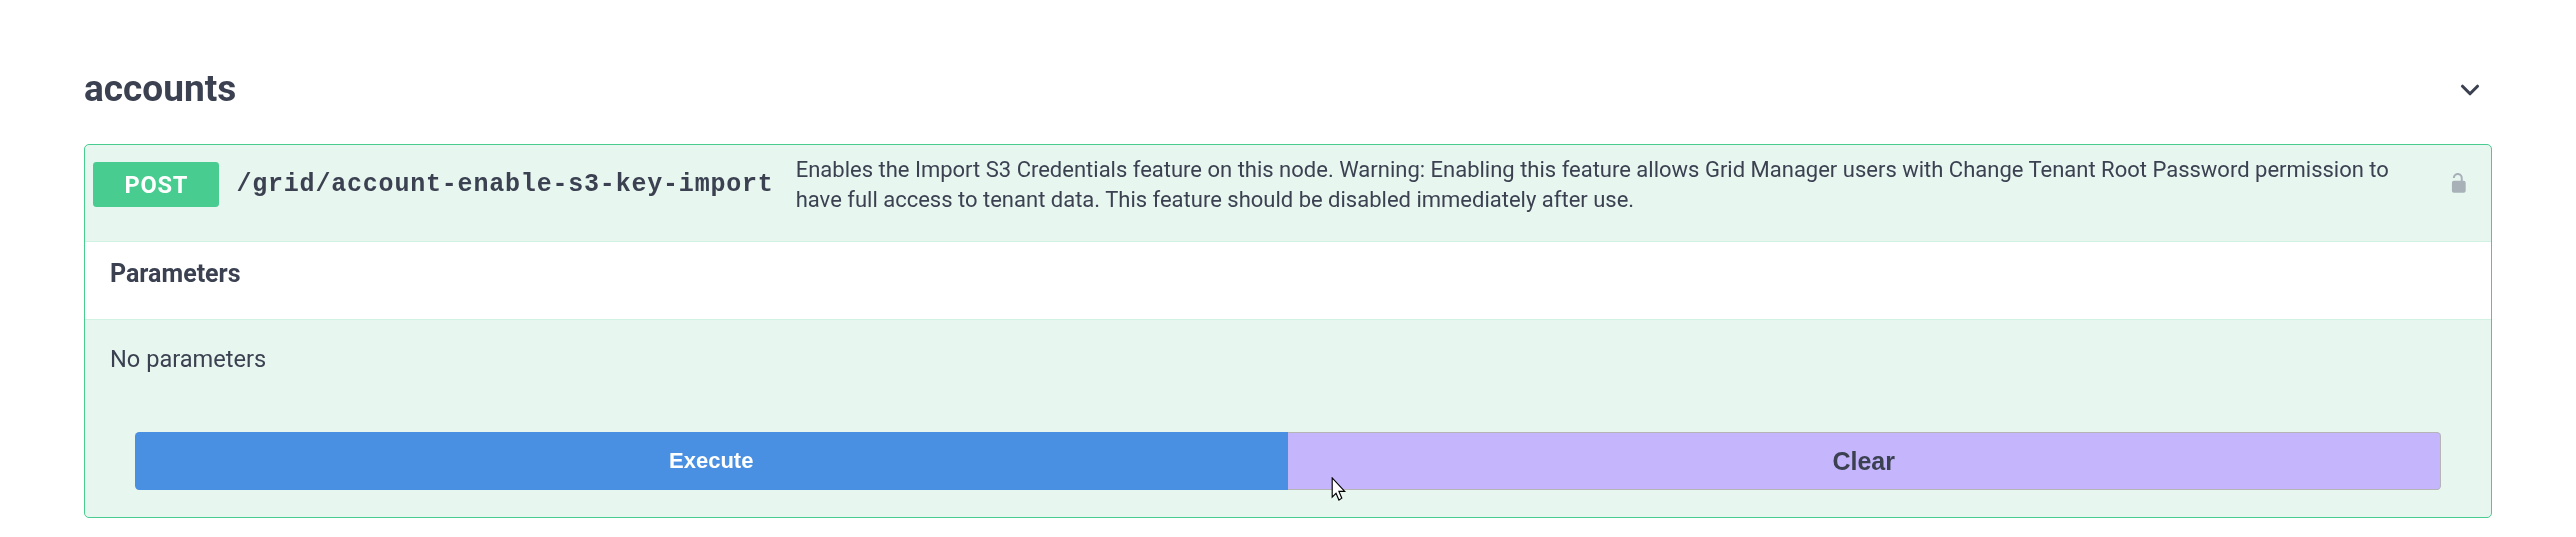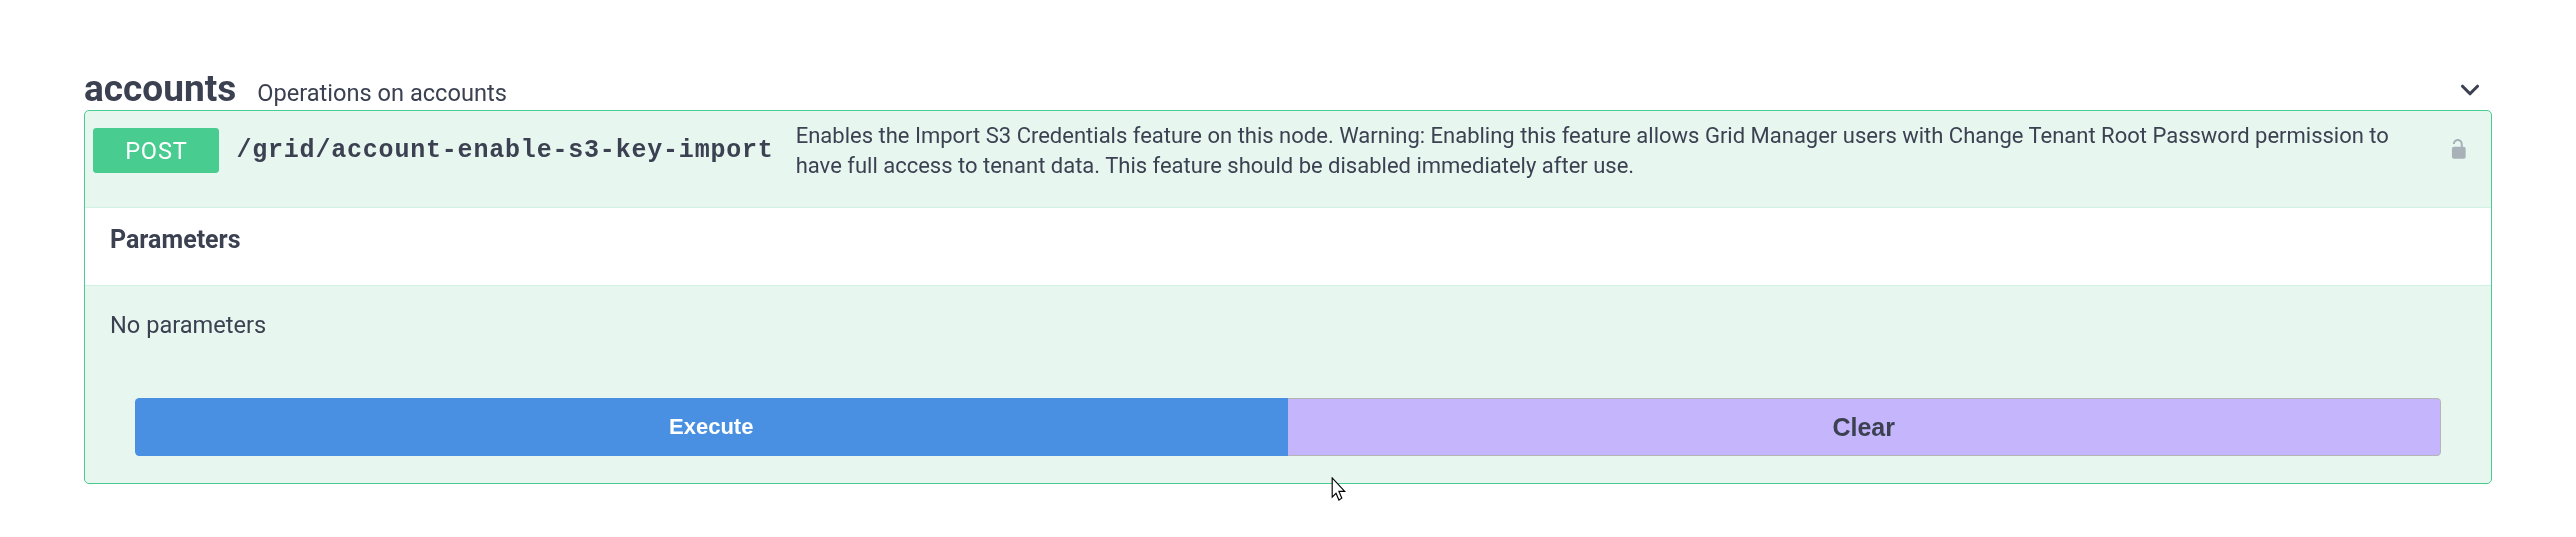--- a/index.html
+++ b/index.html
@@ -13,21 +13,22 @@
       width: 2576px;
       height: 538px;
       position: relative;
     }
     .container {
       padding: 67px 84px 0 84px;
     }
     .section-header {
       display: flex;
       align-items: baseline;
-      gap: 21px;
+      gap: 15px;
+      margin-bottom: 34px;
       position: relative;
     }
     .section-title {
       font-size: 37px;
       font-weight: 700;
       color: #3b4151;
     }
     .section-subtitle {
       font-size: 23.6px;
       color: #3b4151;
@@ -55,21 +56,21 @@
     }
     .operation-summary {
       display: flex;
       align-items: center;
       padding: 10px 17px 10px 8.4px;
       gap: 17px;
     }
     .method-badge {
       background: #49cc90;
       color: #ffffff;
-      font-weight: 400;
+      font-weight: 700;
       font-size: 23.6px;
       padding: 8.4px 0;
       width: 126px;
       text-align: center;
       border-radius: 3.4px;
       letter-spacing: 0.8px;
     }
     .path-text {
       font-family: Liberation Mono, monospace;
       font-size: 25px;
@@ -166,21 +167,20 @@
       height: 25px;
       pointer-events: none;
     }
   </style>
 </head>
 <body>
 
 <div class="container">
   <div class="section-header">
     <span class="section-title">accounts</span>
-    <span class="section-subtitle">Operations on accounts</span>
     <span class="chevron-wrapper">
       <span class="chevron-down">
         <svg viewBox="0 0 24 24" fill="none" stroke="#3b4151" stroke-width="2.5" stroke-linecap="round" stroke-linejoin="round">
           <polyline points="6 9 12 15 18 9"></polyline>
         </svg>
       </span>
     </span>
   </div>
 
   <div class="operation-block">

